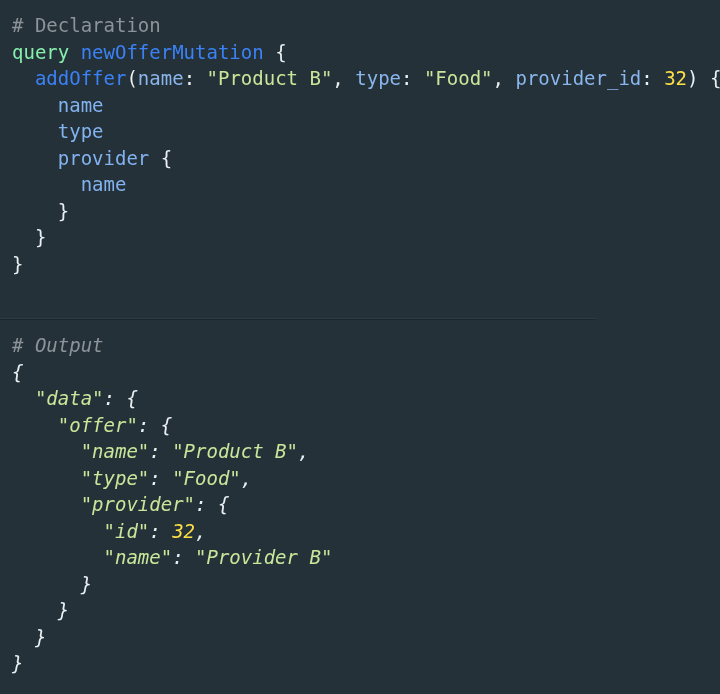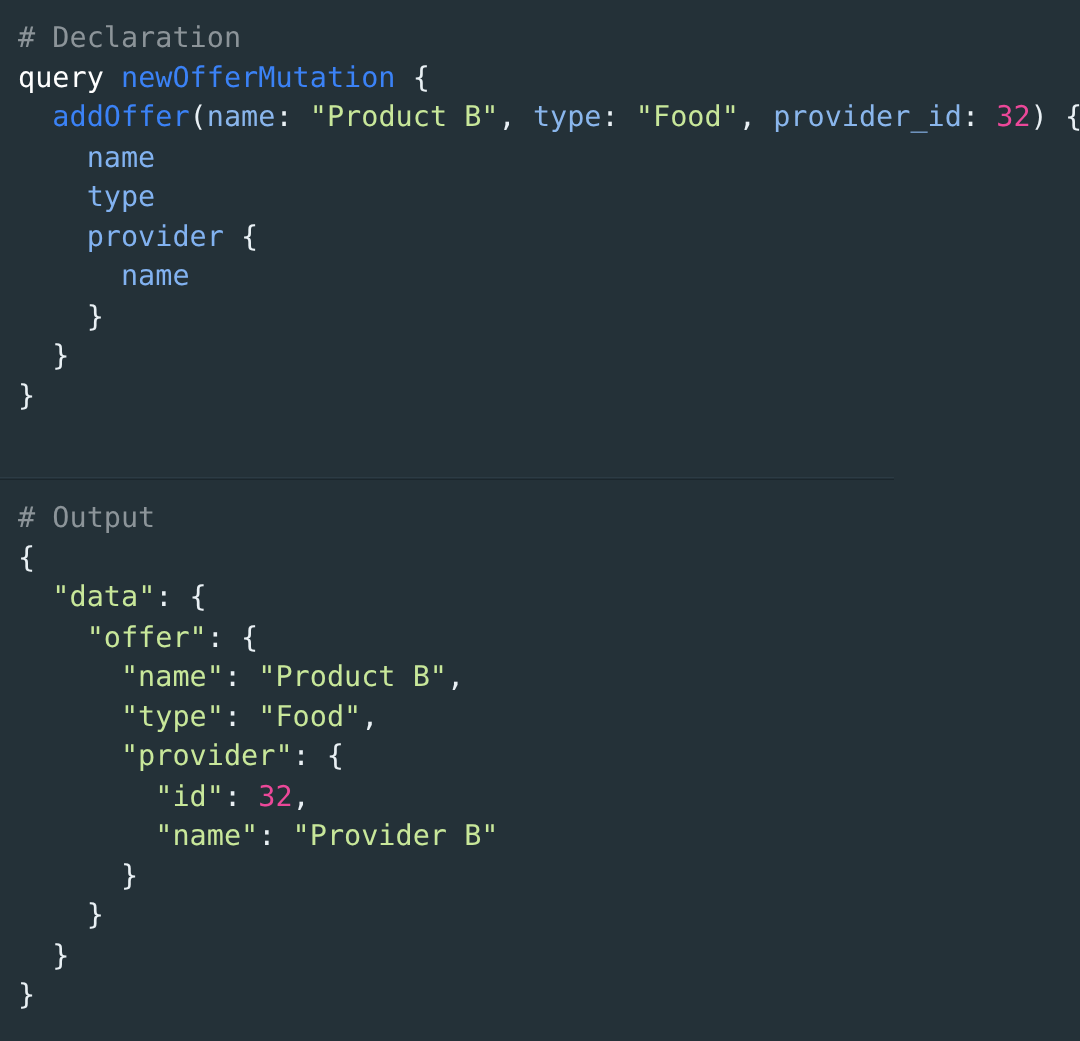--- a/index.html
+++ b/index.html
@@ -5,35 +5,35 @@
   html,body{margin:0;padding:0;}
   body{
     width:720px;height:694px;
     background:#243138;
     font-family:"DejaVu Sans Mono","Liberation Mono",monospace;
     overflow:hidden;
   }
   .screen{width:596px;height:694px;position:relative;display:flex;flex-direction:column;background:#243138;}
   .pane{padding:0 0 0 12px;box-sizing:border-box;}
   .pane-top{padding-top:12px;height:318px;}
-  .pane-bottom{padding-top:12px;flex:1;}
+  .pane-bottom{padding-top:12px;flex:1;font-style:italic;}
   .divider{height:2px;width:100%;background:#1b262c;border-top:1px solid #2c3b44;box-sizing:border-box;}
   .line{
     height:26.5px;line-height:26.5px;
     font-size:19px;
     white-space:pre;
     color:#e6edf1;
     letter-spacing:0px;
   }
   .cm{color:#8c9499;}
-  .kw{color:#ffffff;}
+  .kw{color:#86efac;}
   .fn{color:#3b82f6;}
   .arg{color:#8ab6ec;}
   .str{color:#c8e79a;}
-  .num{color:#ec4899;}
+  .num{color:#fde047;}
   .pn{color:#e9f0f4;}
   .fld{color:#82b2f0;}
   .key{color:#c8e79a;}
 </style>
 </head>
 <body>
 
 <div class="screen">
 
   <div class="pane pane-top">

